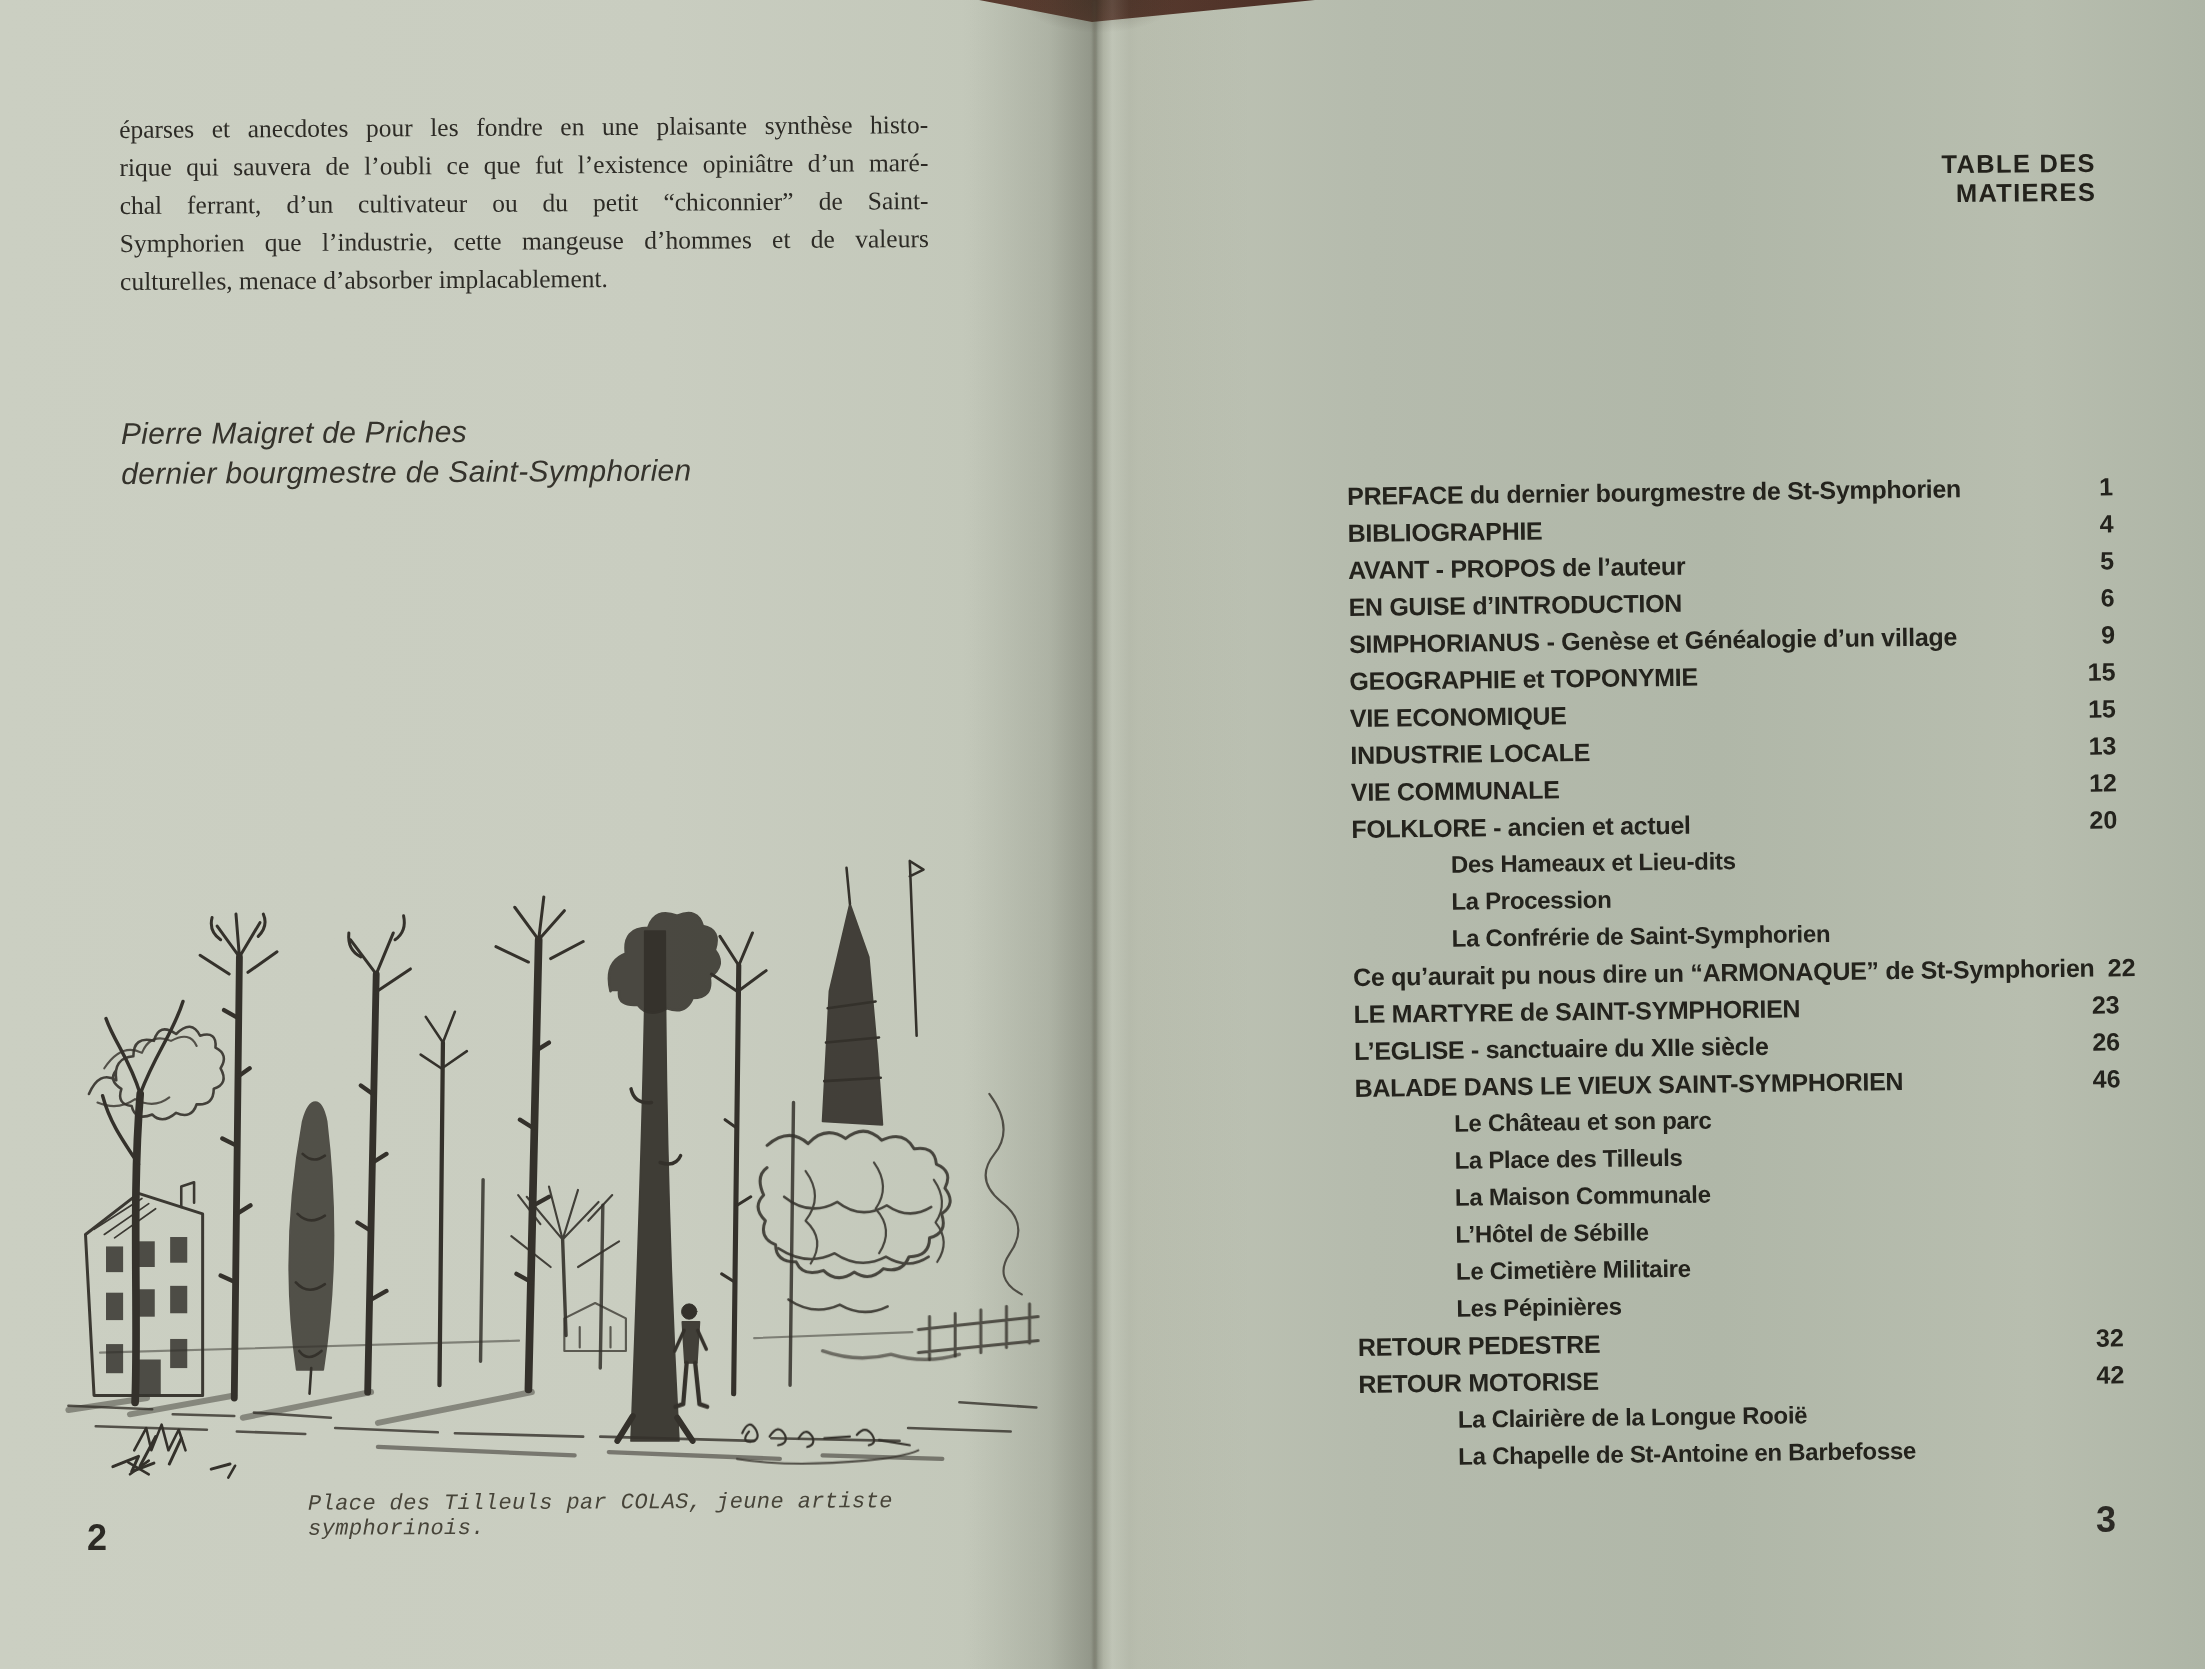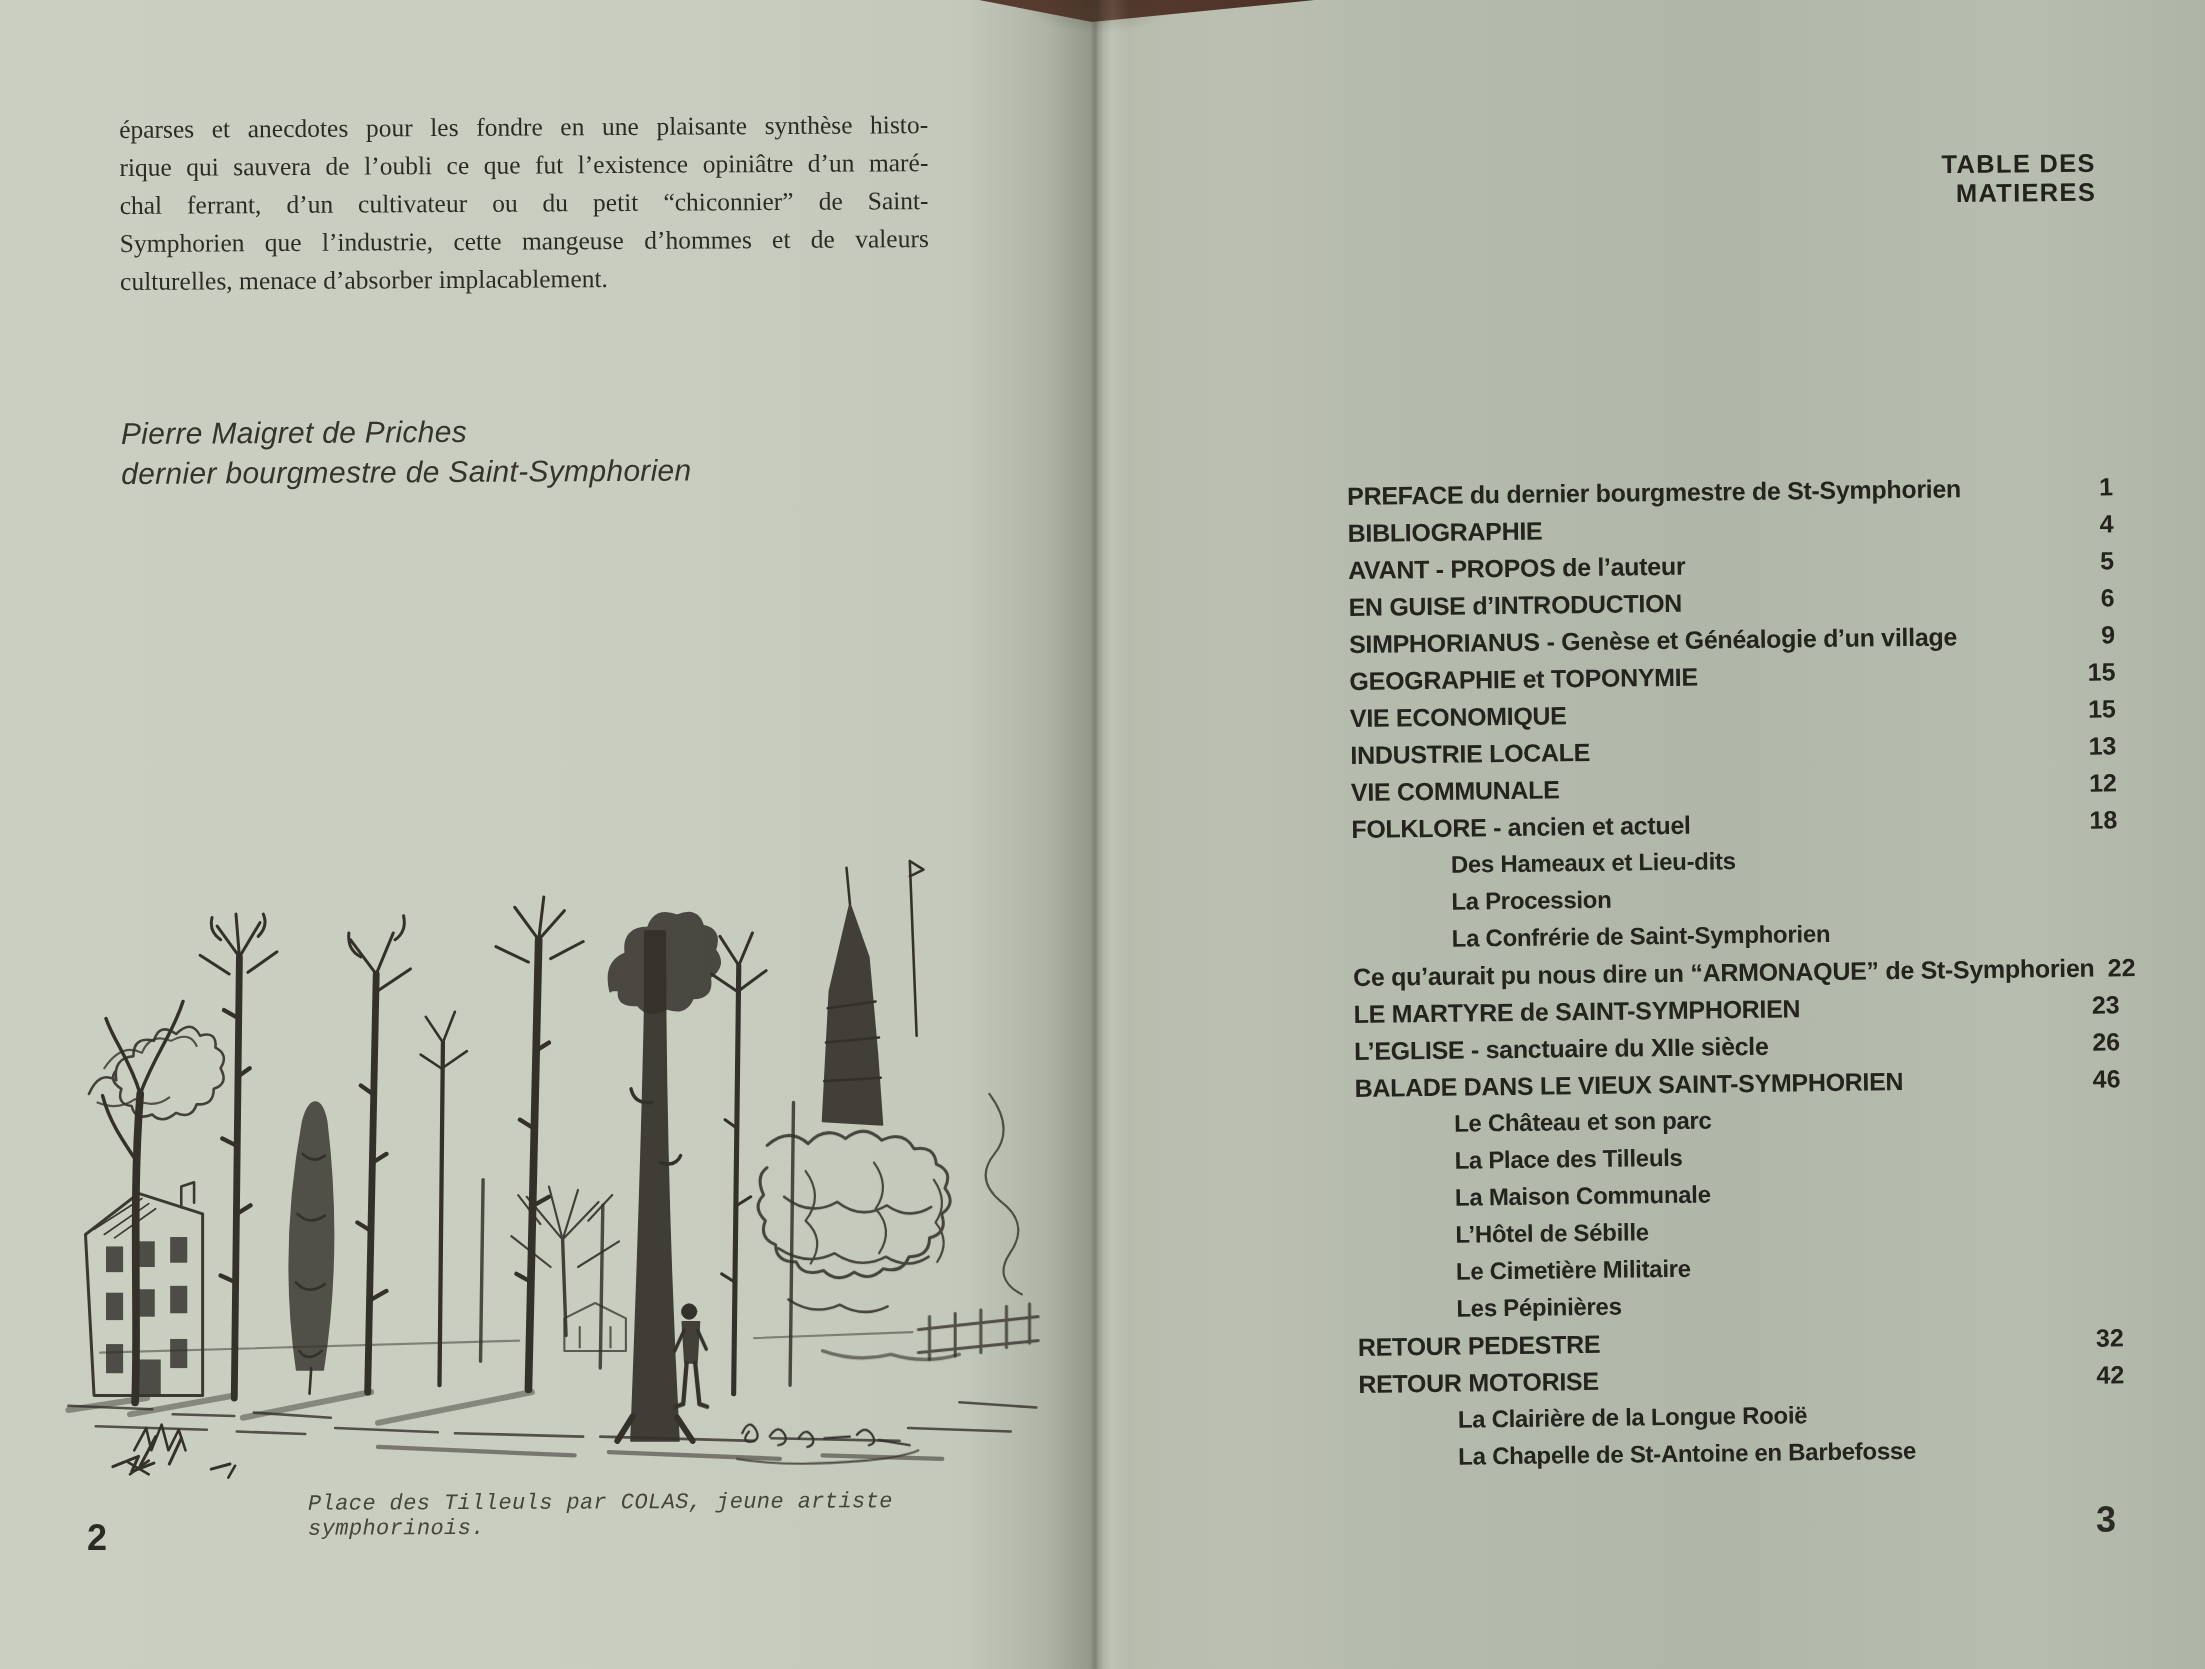--- a/index.html
+++ b/index.html
@@ -231,21 +231,21 @@
       <div class="toc-row">
         <span class="toc-label">INDUSTRIE LOCALE</span>
         <span class="toc-num">13</span>
       </div>
       <div class="toc-row">
         <span class="toc-label">VIE COMMUNALE</span>
         <span class="toc-num">12</span>
       </div>
       <div class="toc-row">
         <span class="toc-label">FOLKLORE - ancien et actuel</span>
-        <span class="toc-num">18</span>
+        <span class="toc-num">20</span>
       </div>
       <div class="toc-row indent">
         <span class="toc-label">Des Hameaux et Lieu-dits</span>
         <span class="toc-num"></span>
       </div>
       <div class="toc-row indent">
         <span class="toc-label">La Procession</span>
         <span class="toc-num"></span>
       </div>
       <div class="toc-row indent">

